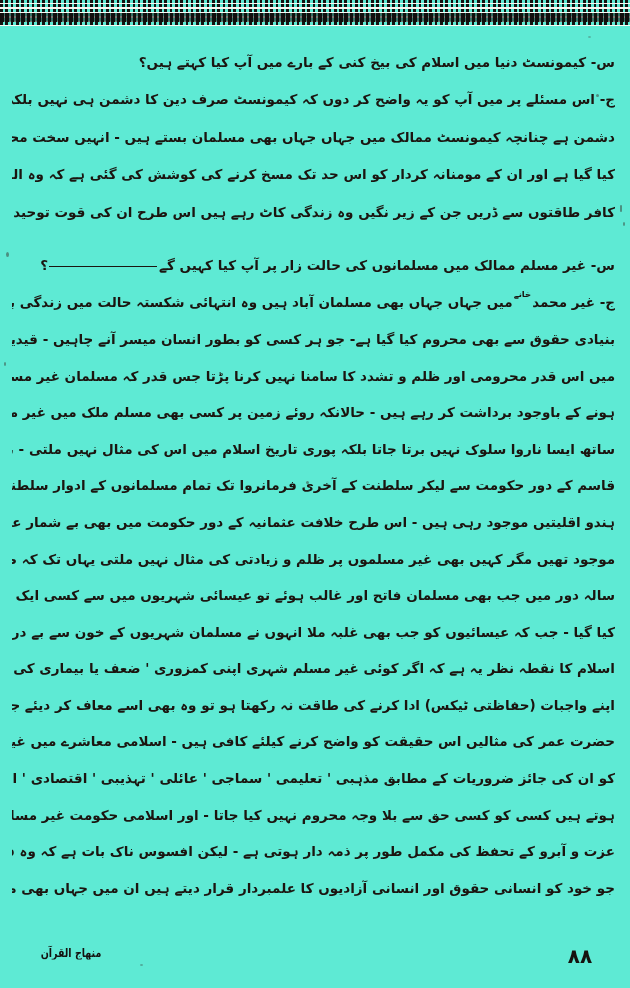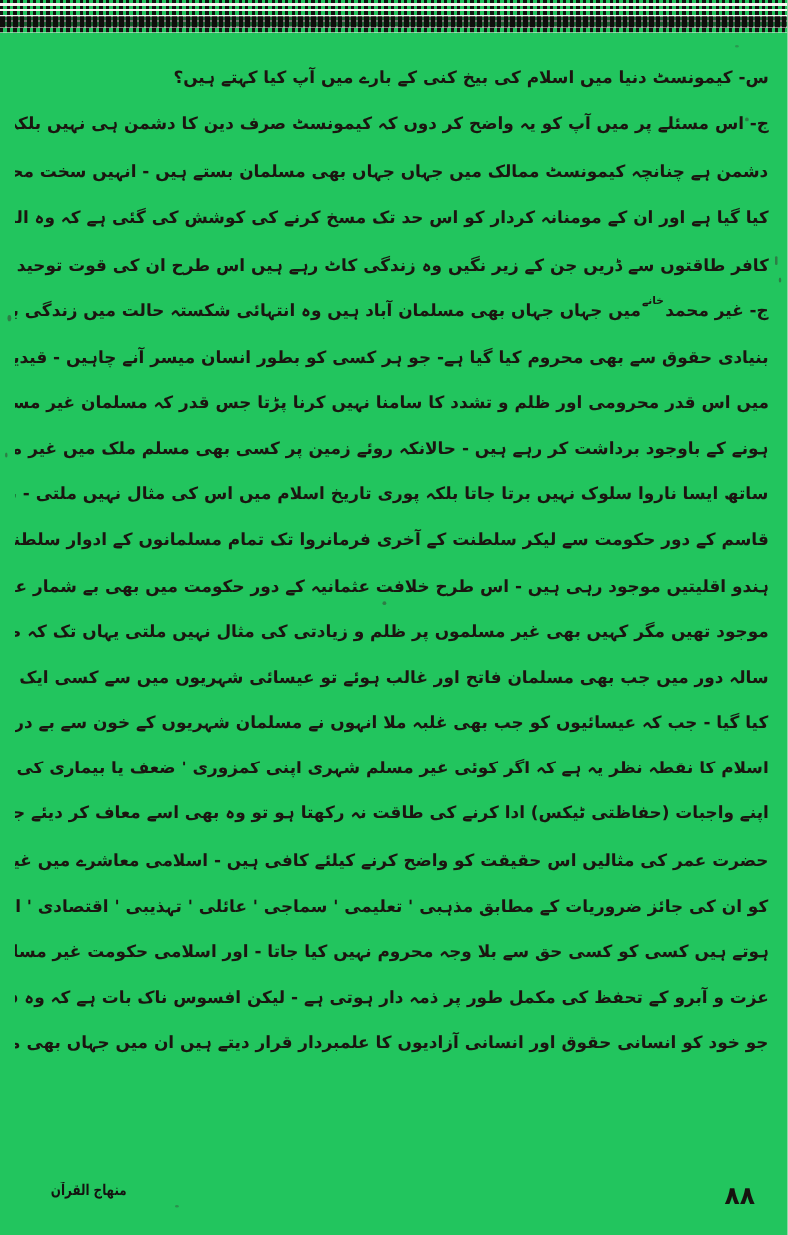--- a/index.html
+++ b/index.html
@@ -1,19 +1,19 @@
 <!DOCTYPE html>
 <html lang="ur"><head>
 <meta charset="utf-8">
 <style>
   html,body{margin:0;padding:0;background:#e8e6e0;}
   .page{
     position:relative;
     width:630px;height:988px;
-    background:#22c55e;
+    background:#5eead4;
     overflow:hidden;
     font-family:"DejaVu Sans", sans-serif;
     color:#1b1510;
   }
   
   .border-top{
     position:absolute;top:0;left:0;width:630px;height:26px;
     background:repeating-linear-gradient(90deg,#141210 0 2.6px,rgba(0,0,0,0) 2.6px 5.3px);
   }
   .border-top::before{ 
@@ -53,21 +53,21 @@
     position:absolute;top:947px;left:40px;width:62px;
     font-size:9.5px;font-weight:700;color:#141210;
     direction:rtl;text-align:center;
     transform:scaleY(1.25);
     letter-spacing:-1px;
     filter:blur(.2px);
     white-space:nowrap;overflow:hidden;
   }
   .page-num{
     position:absolute;top:944px;left:556px;width:48px;
-    font-size:20px;font-weight:700;text-align:right;color:#16130f;
+    font-size:20px;font-weight:700;text-align:center;color:#16130f;
   }
   
   .speck{position:absolute;background:#3a352e;border-radius:50%;opacity:.5;}
 </style>
 </head>
 <body>
 
 <div class="page">
 
   <div class="border-top"></div>
@@ -76,20 +76,23 @@
 
     <div class="line short">س- کیمونسٹ دنیا میں اسلام کی بیخ کنی کے بارے میں آپ کیا کہتے ہیں؟</div>
 
     <div class="answer-1">
       <div class="line">ج- اس مسئلے پر میں آپ کو یہ واضح کر دوں کہ کیمونسٹ صرف دین کا دشمن ہی نہیں بلکہ انسانیت کا بھی</div>
       <div class="line">دشمن ہے چنانچہ کیمونسٹ ممالک میں جہاں جہاں بھی مسلمان بستے ہیں - انہیں سخت محرومی اور مظالم کا شکار</div>
       <div class="line">کیا گیا ہے اور ان کے مومنانہ کردار کو اس حد تک مسخ کرنے کی کوشش کی گئی ہے کہ وہ اللہ کی بجائے ان</div>
       <div class="line">کافر طاقتوں سے ڈریں جن کے زیر نگیں وہ زندگی کاٹ رہے ہیں اس طرح ان کی قوت توحید بھی مجروح ہو</div>
     </div>
 
+    <div class="line short q2">
+      <span>س- غیر مسلم ممالک میں مسلمانوں کی حالت زار پر آپ کیا کہیں گے</span><span class="qdash"></span><span>؟</span>
+    </div>
 
     <div class="answer-2">
       <div class="line">
         <span>ج- غیر محمد</span><span class="sup">خانے</span><span>میں جہاں جہاں بھی مسلمان آباد ہیں وہ انتہائی شکستہ حالت میں زندگی بسر کر رہے ہیں انہیں ان</span>
       </div>
       <div class="line">بنیادی حقوق سے بھی محروم کیا گیا ہے- جو ہر کسی کو بطور انسان میسر آنے چاہیں - قیدیوں کو بھی جیل خانے</div>
       <div class="line">میں اس قدر محرومی اور ظلم و تشدد کا سامنا نہیں کرنا پڑتا جس قدر کہ مسلمان غیر مسلم ممالک میں شہری</div>
       <div class="line">ہونے کے باوجود برداشت کر رہے ہیں - حالانکہ روئے زمین پر کسی بھی مسلم ملک میں غیر مسلم اقلیتوں کے</div>
       <div class="line">ساتھ ایسا ناروا سلوک نہیں برتا جاتا بلکہ پوری تاریخ اسلام میں اس کی مثال نہیں ملتی - برصغیر میں محمد بن</div>
       <div class="line">قاسم کے دور حکومت سے لیکر سلطنت کے آخری فرمانروا تک تمام مسلمانوں کے ادوار سلطنت میں غیر مسلم</div>

